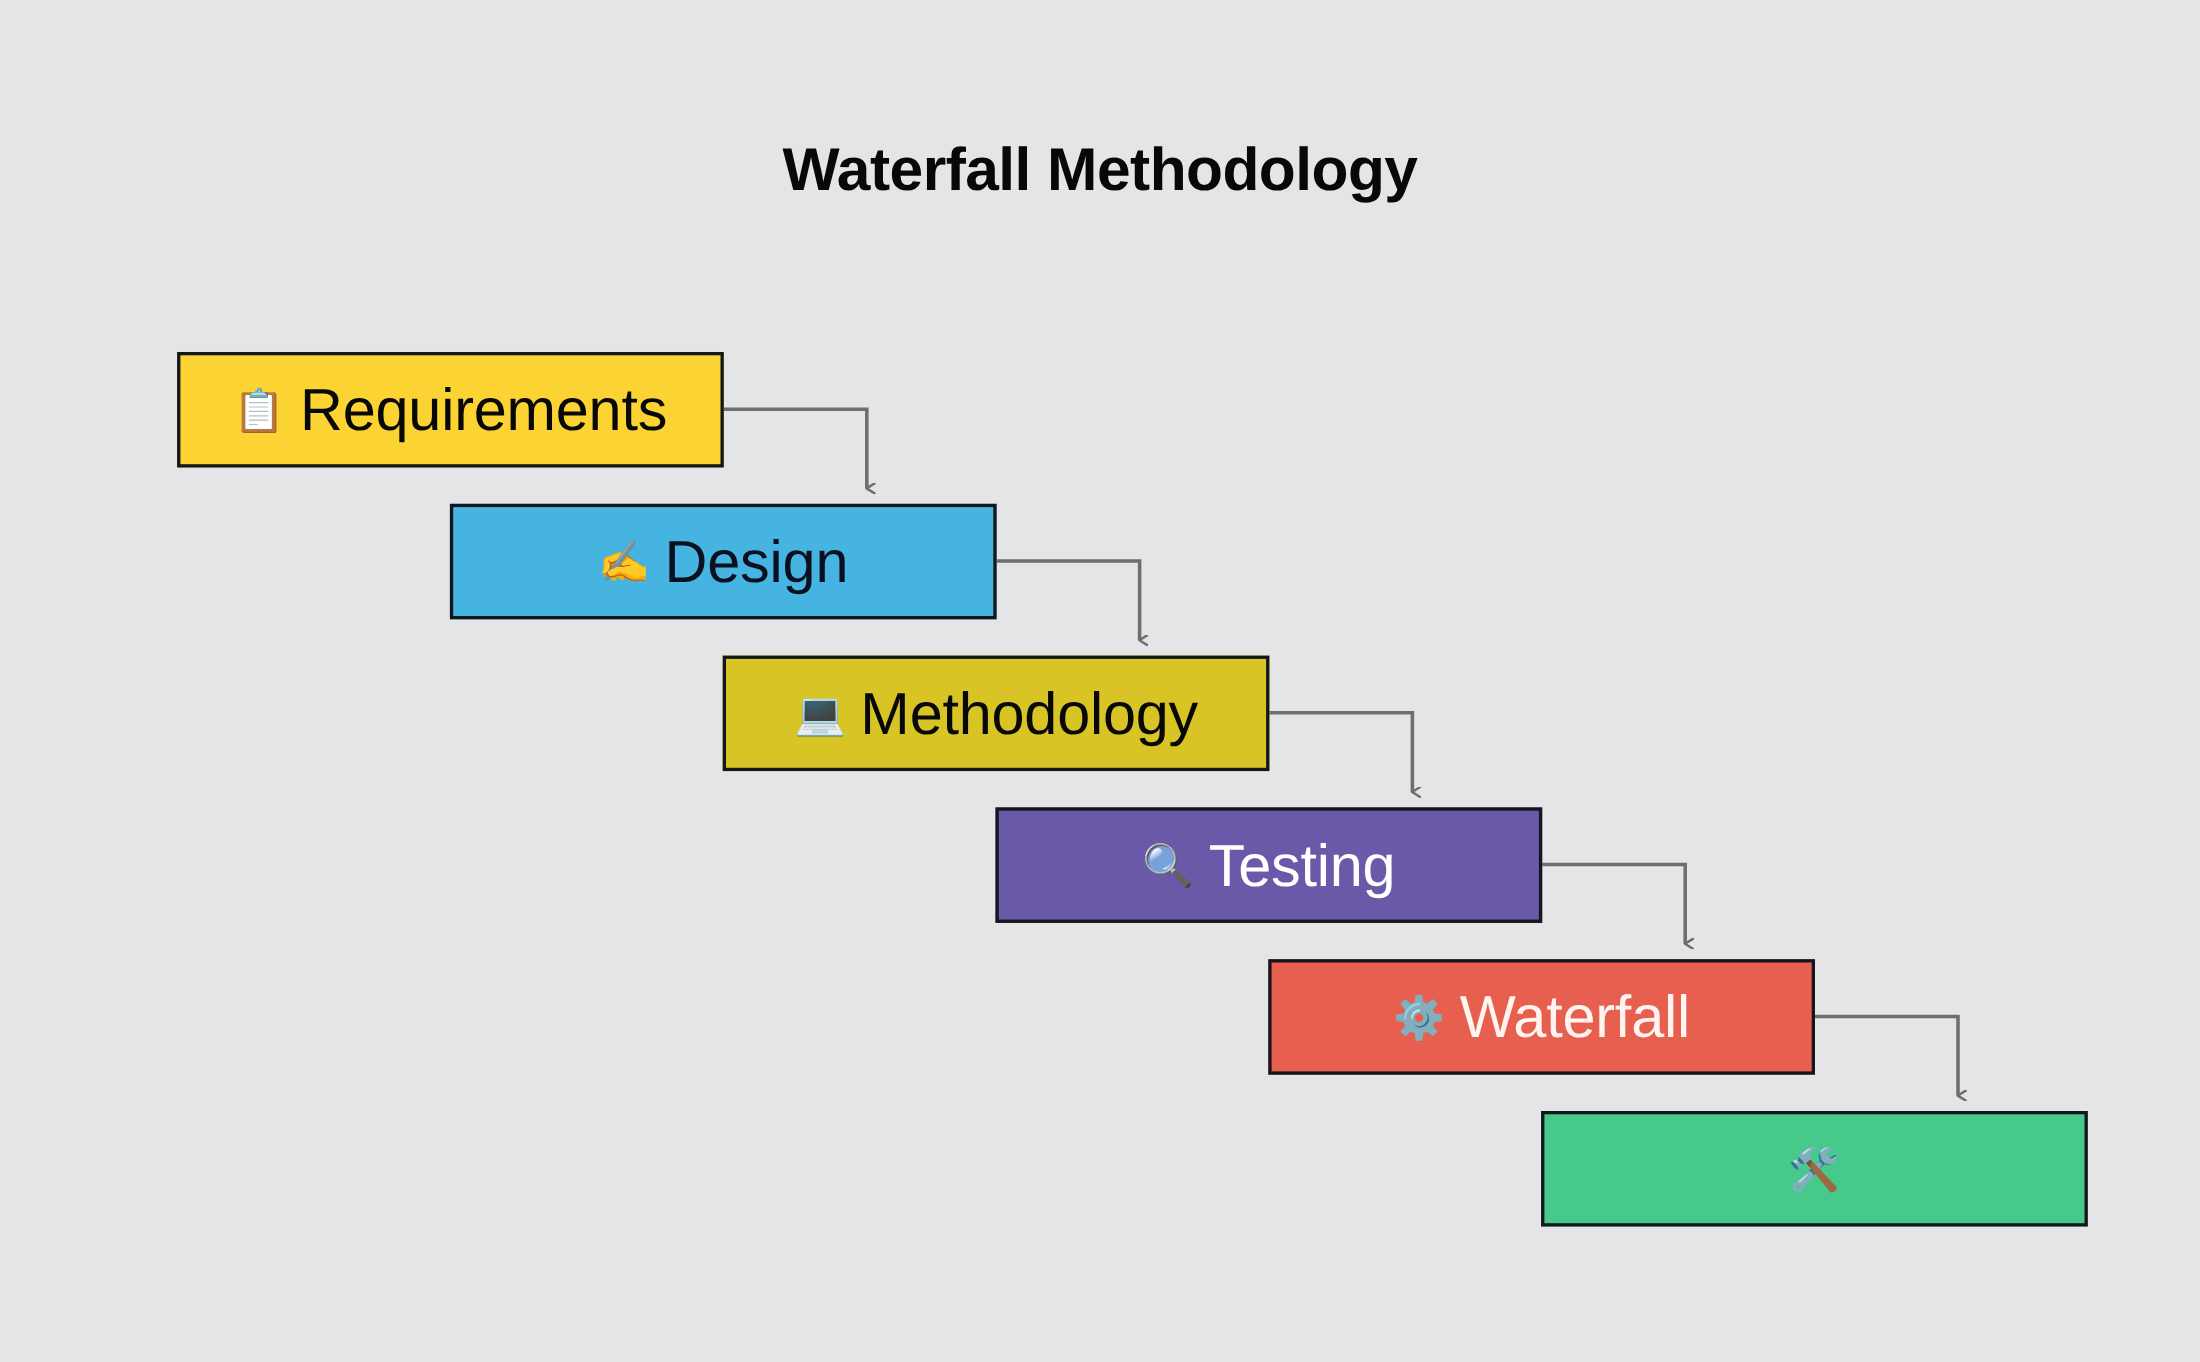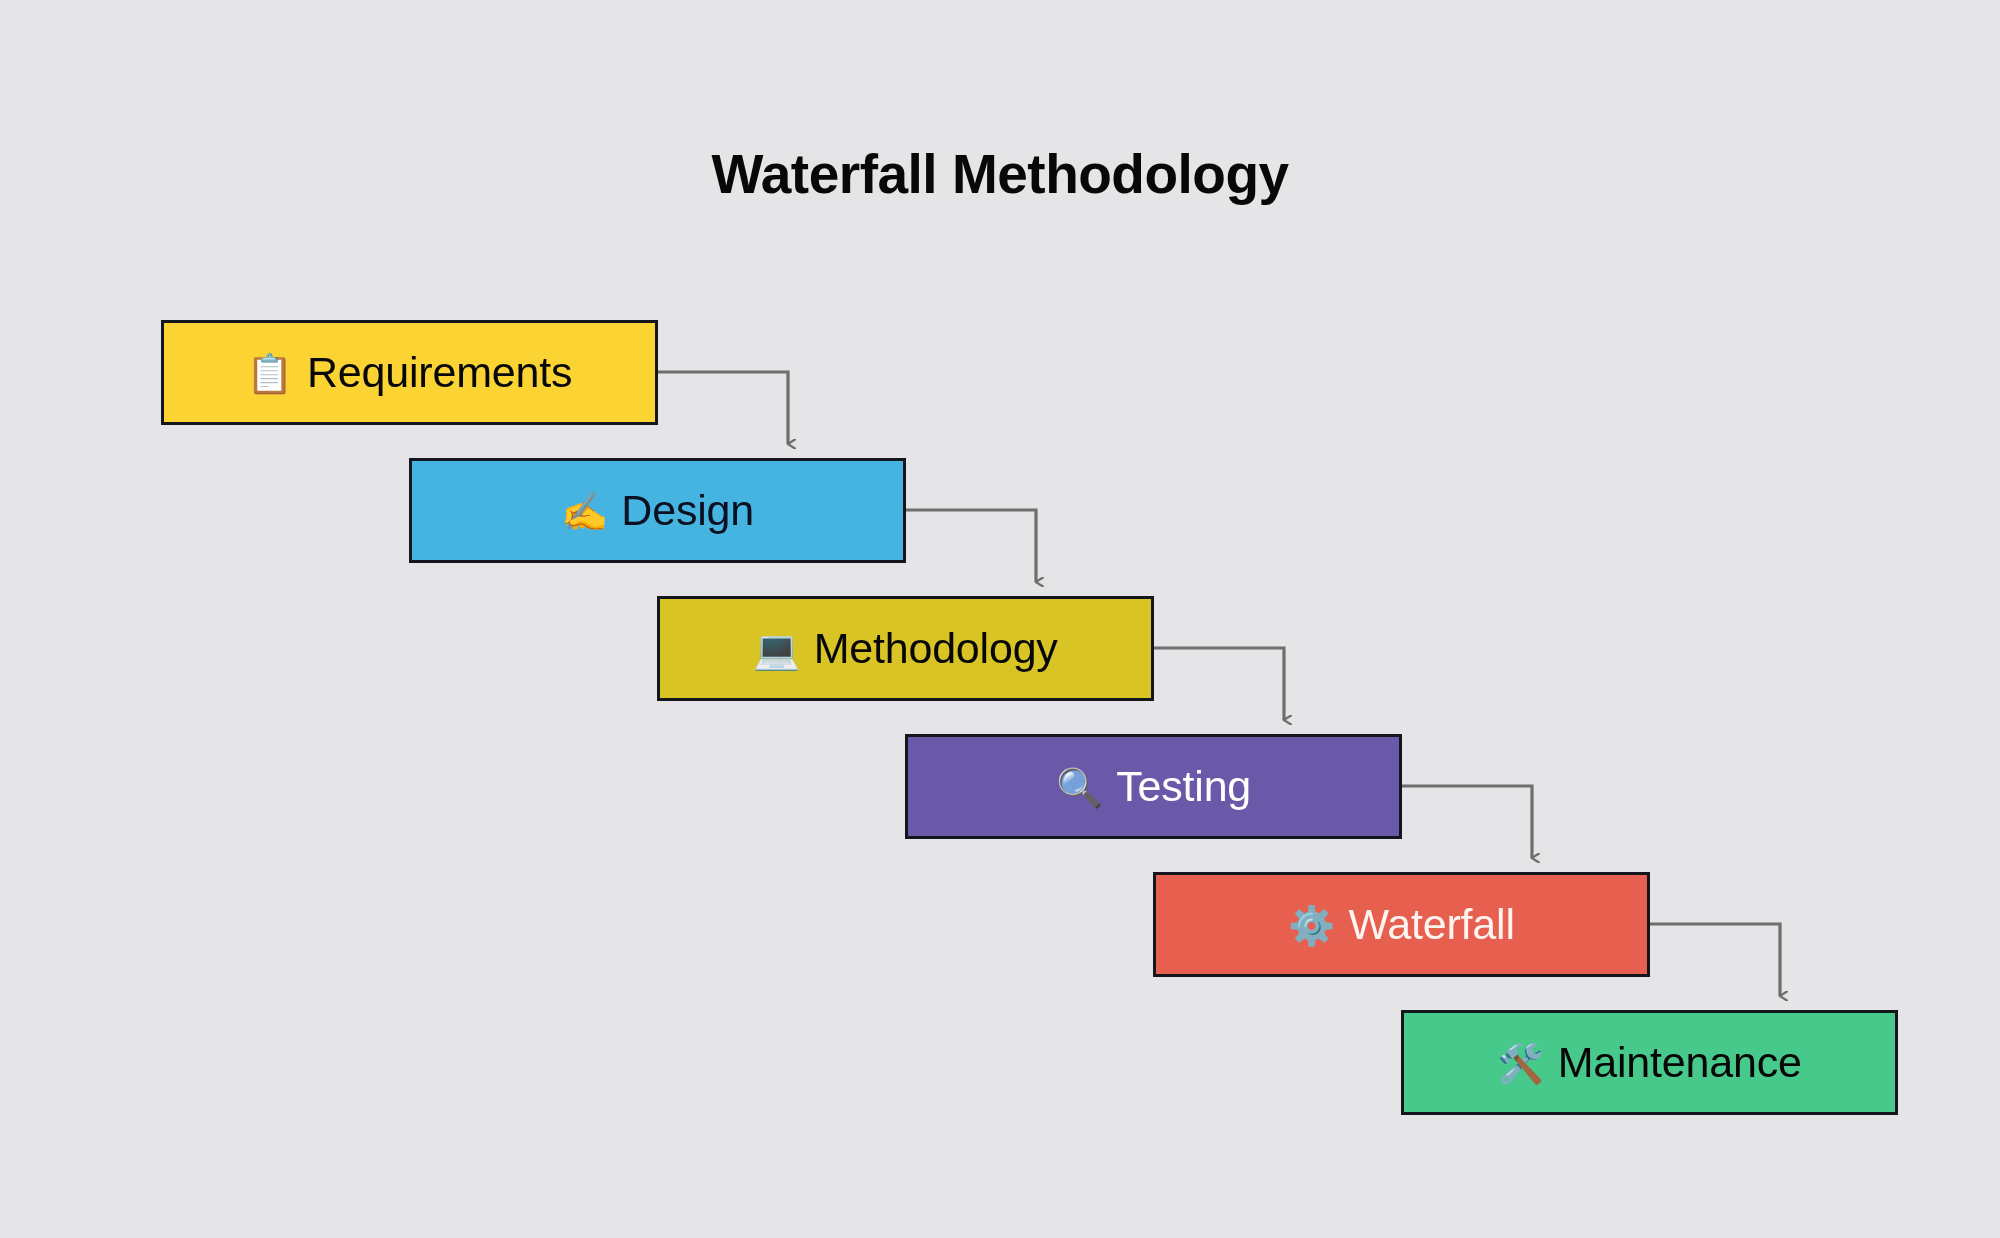--- a/index.html
+++ b/index.html
@@ -24,21 +24,20 @@
     position: absolute;
     top: 122px;
     left: 0;
     width: 2000px;
     text-align: center;
     font-size: 55px;
     font-weight: bold;
     color: #080808;
     letter-spacing: -0.5px;
     white-space: nowrap;
-    margin-top: 20px;
   }
 
   #connectors {
     position: absolute;
     top: 0;
     left: 0;
     width: 2000px;
     height: 1238px;
     pointer-events: none;
   }
@@ -61,21 +60,21 @@
   }
 
   .stage-emoji {
     font-size: 38px;
     line-height: 1;
     display: inline-block;
     transform: translateY(1px);
   }
 
   .stage-label {
-    font-size: 43px;
+    font-size: 54px;
     font-weight: normal;
     line-height: 1;
     letter-spacing: -0.2px;
   }
 </style>
 </head>
 <body style="background: rgb(229, 229, 231);">
 
 <div id="canvas">
 
@@ -127,17 +126,16 @@
   <div class="stage-box" style="left: 1153px; top: 872px; width: 497px; height: 105px; background: rgb(231, 95, 79); color: rgb(255, 244, 240); border-color: rgb(20, 22, 29);">
     <span class="stage-inner">
       <span class="stage-emoji">⚙️</span>
       <span class="stage-label">Waterfall</span>
     </span>
   </div>
 
   <div class="stage-box" style="left: 1401px; top: 1010px; width: 497px; height: 105px; background: rgb(70, 201, 139); color: rgb(6, 6, 6); border-color: rgb(20, 22, 29);">
     <span class="stage-inner">
       <span class="stage-emoji">🛠️</span>
-      <span class="stage-label">Maintenance</span>
     </span>
   </div>
 
 </div>
 
 </body></html>

